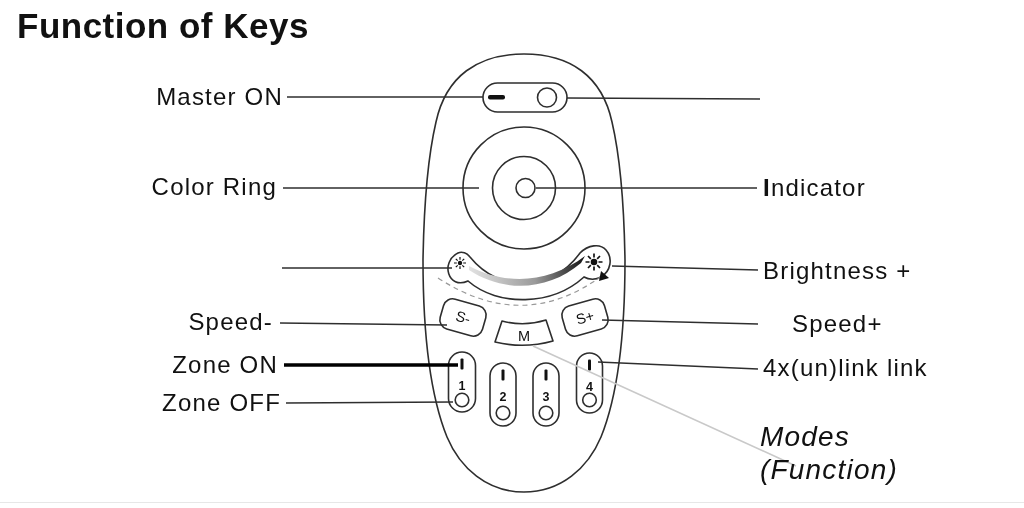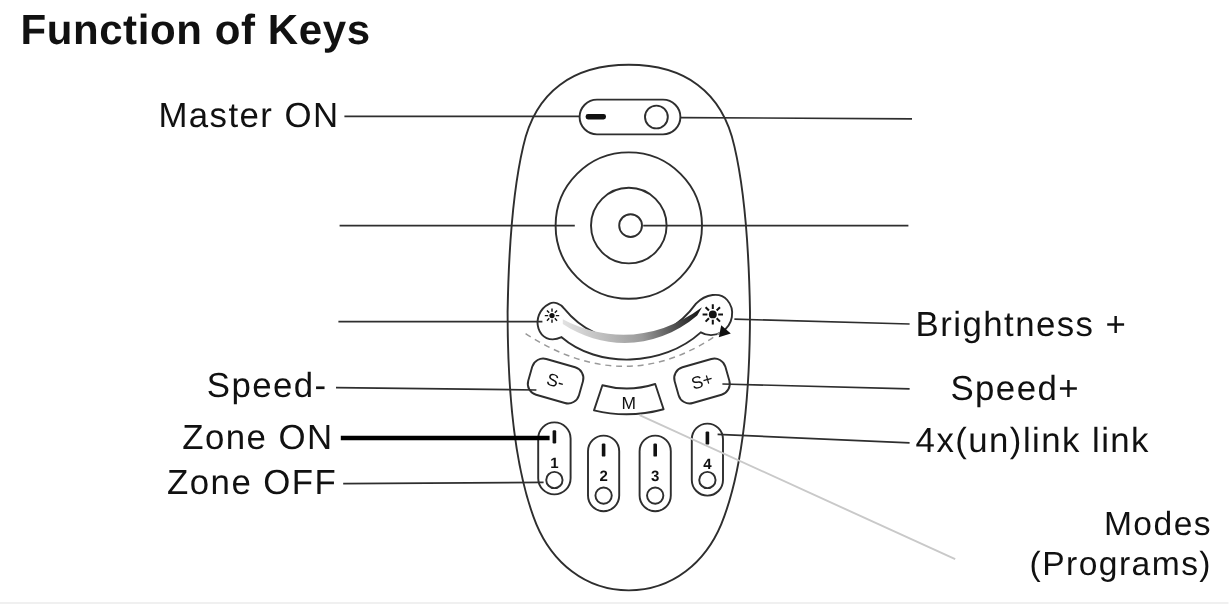--- a/index.html
+++ b/index.html
@@ -14,27 +14,27 @@
     background:var(--background);
     font-family:"Liberation Sans","DejaVu Sans",sans-serif;
     color:var(--ink);
   }
   .stage svg{position:absolute;left:0;top:0;}
   .title{
     position:absolute;left:17px;top:6px;
     font-size:35px;font-weight:900;letter-spacing:.5px;white-space:nowrap;
   }
   .lbl{
-    position:absolute;font-size:29px;line-height:32px;letter-spacing:1.2px;
+    position:absolute;font-size:24px;line-height:32px;letter-spacing:1.2px;
     white-space:nowrap;
   }
   .lbl .bold-initial{font-weight:bold;}
   .modes{
     position:absolute;left:760px;top:420px;width:250px;
-    font-size:28px;line-height:33px;letter-spacing:1.2px;text-align:right;
+    font-size:28px;line-height:33px;letter-spacing:1.2px;text-align:left;font-style:italic;
   }
   .bottom-rule{
     position:absolute;left:0;top:502px;width:1024px;height:1px;background:#e7e7e7;
   }
   
   .ol{fill:none;stroke:var(--line);stroke-width:1.6;}
   .fillwhite{fill:#fff;stroke:var(--line);stroke-width:1.6;}
   .conn{stroke:var(--line);stroke-width:1.4;fill:none;}
   .conn-thick{stroke:#000;stroke-width:3.6;fill:none;}
   .conn-muted{stroke:var(--muted-line);stroke-width:1.6;fill:none;}
@@ -135,27 +135,29 @@
     <line class="conn" x1="602" y1="320" x2="758" y2="324"></line>
     <line class="conn-thick" x1="284" y1="365" x2="458" y2="365"></line>
     <line class="conn" x1="286" y1="403" x2="453" y2="402"></line>
     <line class="conn" x1="598" y1="362" x2="758" y2="369"></line>
     <line class="conn-muted" x1="533" y1="346" x2="796" y2="466"></line>
   </svg>
 
   <div class="title">Function of Keys</div>
 
   <div class="lbl" style="right:741px;top:81px">Master ON</div>
+  <div class="lbl" style="right:747px;top:171px">Color Ring</div>
   <div class="lbl" style="right:751px;top:306px">Speed-</div>
   <div class="lbl" style="right:743px;top:387px">Zone OFF</div>
   <div class="lbl" style="right:746px;top:349px">Zone ON</div>
 
+  <div class="lbl" style="left:763px;top:172px"><span class="bold-initial">I</span><span>ndicator</span></div>
   <div class="lbl" style="left:763px;top:255px">Brightness +</div>
   <div class="lbl" style="left:792px;top:308px">Speed+</div>
   <div class="lbl" style="left:763px;top:352px">4x(un)link link</div>
 
   <div class="modes">
     <div>Modes</div>
-    <div>(Programs)</div>
+    <div>(Function)</div>
   </div>
 
   <div class="bottom-rule"></div>
 </div>
 
 </body></html>

